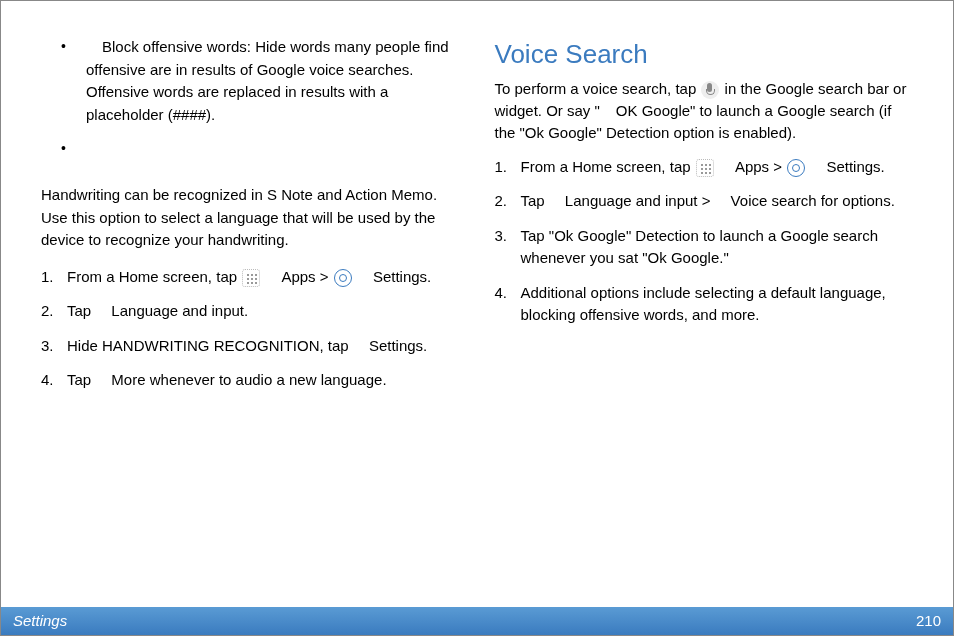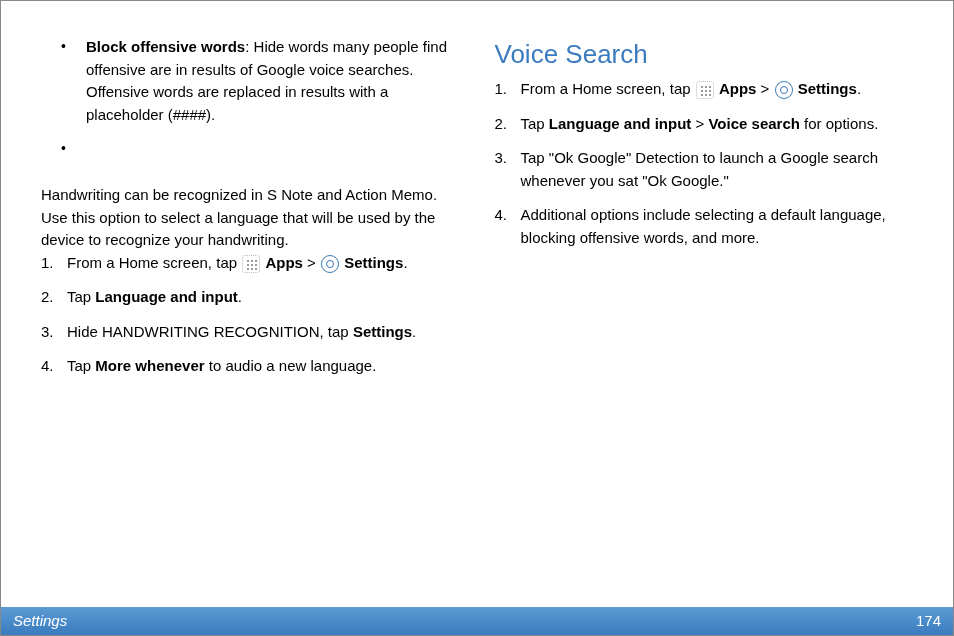--- a/index.html
+++ b/index.html
@@ -44,21 +44,21 @@
       flex: 1;
     }
     h2 {
       color: #3b7bbf;
       font-weight: normal;
       font-size: 26px;
       line-height: 1.4;
       margin-bottom: 6px;
     }
     .intro-text {
-      margin-bottom: 0;
+      margin-bottom: 14px;
     }
     .para {
       margin-bottom: 12px;
       line-height: 1.45;
     }
     .ordered-list {
       list-style: none;
       counter-reset: item;
     }
     .ordered-list li {
@@ -124,21 +124,21 @@
       content: "";
       position: absolute;
       left: 5px;
       top: 8px;
       width: 7px;
       height: 5px;
       border: 1.5px solid #888;
       border-top: none;
       border-radius: 0 0 6px 6px;
     }
-    b { font-weight: bold; }
+    b { font-weight: normal; margin-left: 16px; }
     .footer {
       position: absolute;
       bottom: 0;
       left: 0;
       right: 0;
       height: 28px;
       background: linear-gradient(to bottom, #5a9bd4, #3a7bbf);
       color: #fff;
       display: flex;
       align-items: center;
@@ -199,20 +199,23 @@
         <span class="num">4.</span>
         <span class="item-text">
           <span>Tap </span><b>More whenever</b><span> to audio a new language.</span>
         </span>
       </li>
     </ol>
   </div>
 
   <div class="column">
     <h2>Voice Search</h2>
+    <p class="para">
+      <span>To perform a voice search, tap </span><span class="icon mic"></span><span> in the Google search bar or widget. Or say "</span><b>OK Google</b><span>" to launch a Google search (if the "Ok Google" Detection option is enabled).</span>
+    </p>
 
     <ol class="ordered-list">
       <li>
         <span class="num">1.</span>
         <span class="item-text">
           <span>From a Home screen, tap </span><span class="icon apps"></span>
           <b>Apps</b><span> &gt; </span><span class="icon settings"></span>
           <b>Settings</b><span>.</span>
         </span>
       </li>
@@ -229,14 +232,14 @@
       <li>
         <span class="num">4.</span>
         <span class="item-text">Additional options include selecting a default language, blocking offensive words, and more.</span>
       </li>
     </ol>
   </div>
 </div>
 
 <div class="footer">
   <span>Settings</span>
-  <span class="page-num">174</span>
+  <span class="page-num">210</span>
 </div>
 
 </body></html>

